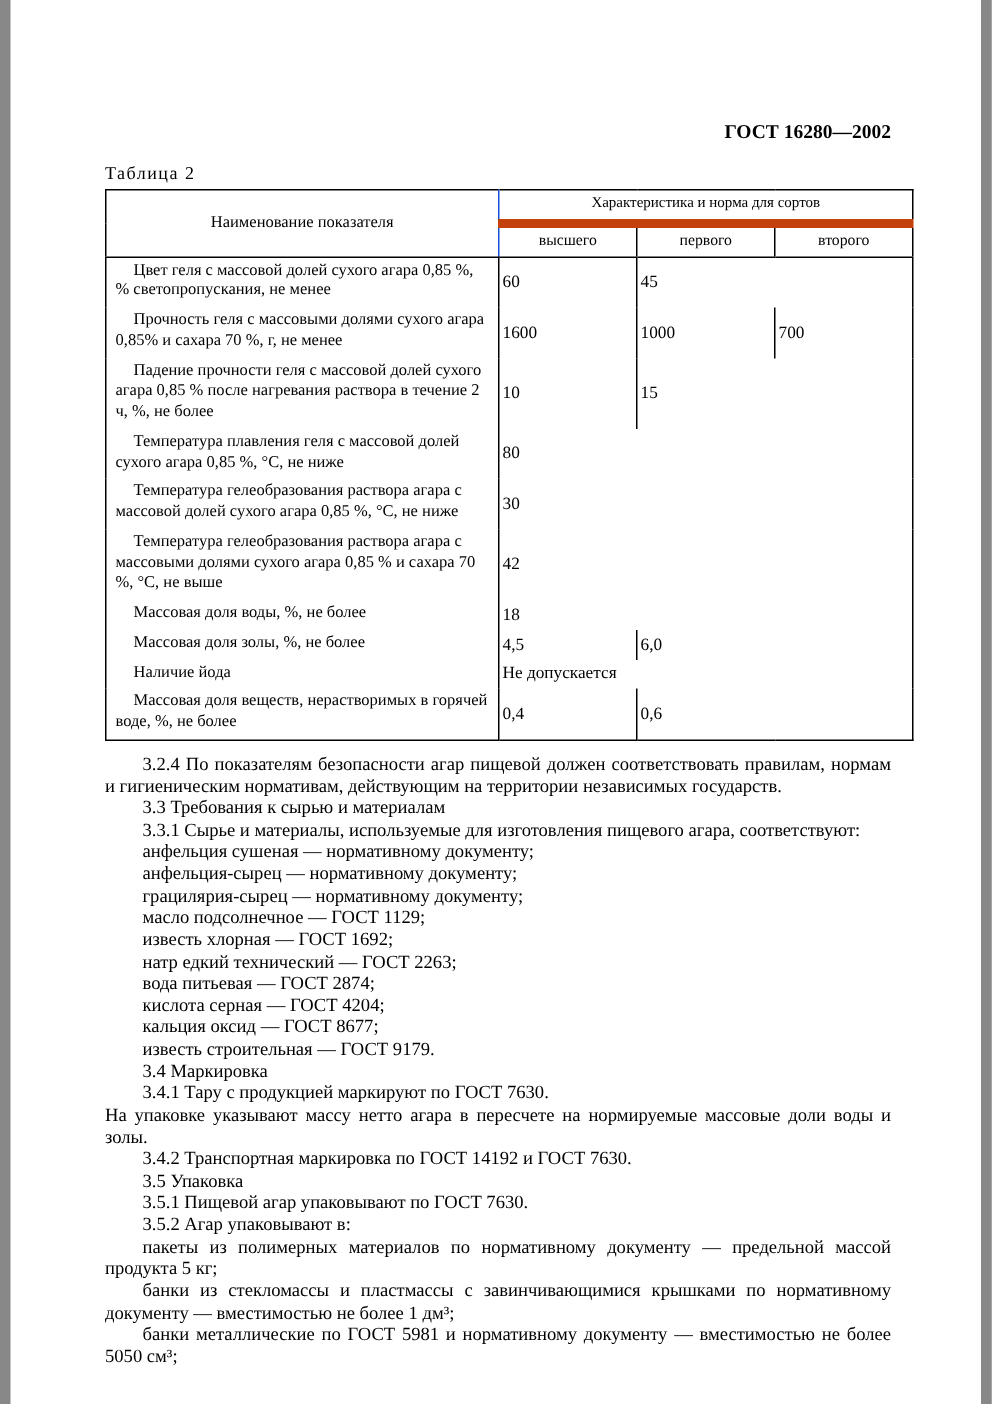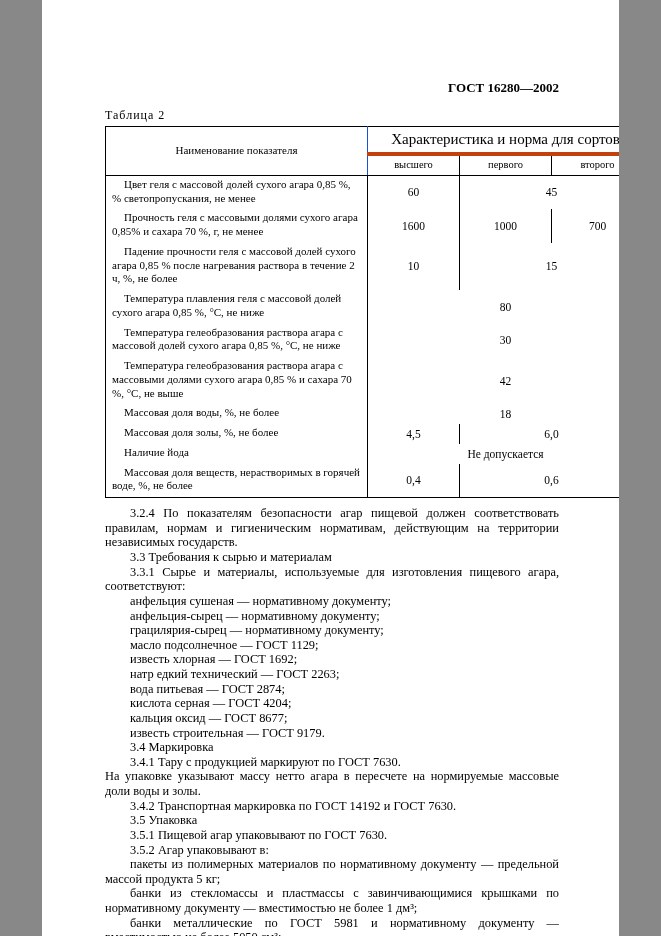--- a/index.html
+++ b/index.html
@@ -1,32 +1,32 @@
 <!DOCTYPE html>
 <html><head>
 <meta charset="utf-8">
 <style>
   * { margin:0; padding:0; box-sizing:border-box; }
   html,body { background:#888; }
   body { font-family:"Liberation Serif", serif; color:#000; }
   .page {
-    width:577px; height:936px; margin:0 auto; background:#fff;
+    width:647px; height:936px; margin:0 auto; background:#fff;
     padding:80px 60px 0 63px; position:relative; overflow:hidden;
   }
   .doc-header { text-align:right; font-weight:bold; font-size:13px; margin-bottom:12px; }
   .table-caption { font-size:12px; letter-spacing:1px; margin-bottom:3px; }
 
   table.gost { border-collapse:collapse; width:100%; font-size:11px; line-height:1.25; table-layout:fixed; }
   table.gost { border:1px solid #000; }
   table.gost th { font-weight:normal; text-align:center; vertical-align:middle; }
   th.name-col { border-right:1px solid #1d4ed8; border-bottom:1px solid #000; font-size:11px; padding:4px; }
-  th.group    { border-bottom:4px solid #c2410c; font-size:15px; padding:3px 2px; }
+  th.group    { border-bottom:6px solid #c2410c; font-size:10px; padding:3px 2px; }
   th.grade    { border-bottom:1px solid #000; border-left:1px solid #000; font-size:10.5px; padding:2px 2px 4px; }
   td.name { text-align:left; vertical-align:top; padding:2px 6px 4px 6px; text-indent:12px; }
-  td.val  { text-align:center; vertical-align:middle; border-left:1px solid #000; font-size:11.5px; padding:1px 2px; }
+  td.val  { text-align:left; vertical-align:middle; border-left:1px solid #000; font-size:11.5px; padding:1px 2px; }
 
   .body-text { margin-top:8px; font-size:12.4px; line-height:1.18; }
   .body-text p { text-align:justify; }
   p.indent { text-indent:25px; }
   p.flush  { text-indent:0; }
   p.list   { padding-left:25px; text-align:left; }
   p.bold   { font-weight:normal; text-indent:25px; }
 </style>
 </head>
 <body>

